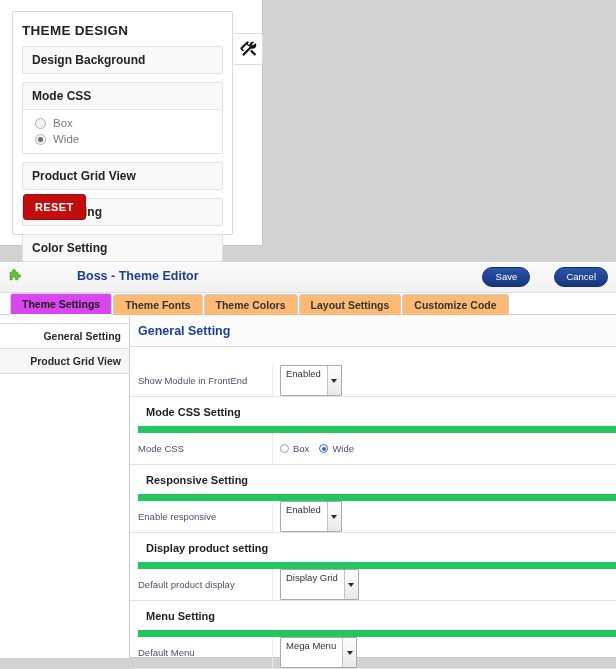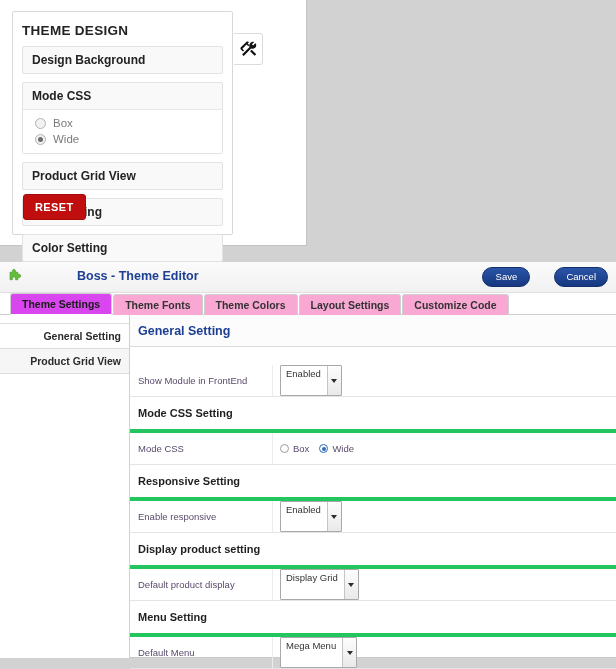--- a/index.html
+++ b/index.html
@@ -8,21 +8,21 @@
     width: 616px; height: 669px;
     background: #d2d2d2;
     font-family: "Liberation Sans", sans-serif;
     overflow: hidden;
   }
 
   
   #frontend-panel {
     position: absolute;
     left: 0; top: 0;
-    width: 307px; height: 246px;
+    width: 263px; height: 246px;
     background: #ffffff;
     border-right: 1px solid #c4c4c4;
     border-bottom: 1px solid #c4c4c4;
   }
   #theme-design-card {
     position: absolute;
     left: 12px; top: 11px;
     width: 221px; height: 224px;
     background: #ffffff;
     border: 1px solid #d8d8d8;
@@ -155,21 +155,21 @@
     background: #ffffff;
     border-bottom: 1px solid #cfcfcf;
     padding-left: 10px;
     display: flex;
     align-items: flex-end;
   }
   .tab {
     font-size: 10.5px;
     color: #333333;
     font-weight: bold;
-    background: #f9a8d4;
+    background: #fdba74;
     border: 1px solid #cfcfcf;
     border-bottom: none;
     border-radius: 3px 3px 0 0;
     padding: 4px 11px 4px 11px;
     margin-right: 1px;
     position: relative;
     top: 1px;
     cursor: pointer;
   }
   .tab.active {
@@ -228,21 +228,22 @@
     width: 142px;
     font-size: 9.5px;
     color: #5a4a6b;
     padding-left: 8px;
   }
   .field-control { padding-left: 8px; display: flex; align-items: center; }
   .section-head-row {
     min-height: 36px;
     display: flex;
     align-items: center;
-    border-bottom: 4px solid #22c55e;
+    border-bottom: 7px solid #22c55e;
+    margin-left: 8px;
   }
   .section-head {
     font-size: 11px;
     font-weight: bold;
     color: #1f1f1f;
     padding-left: 8px;
   }
   .blank-row { height: 18px; }
   .select-box {
     display: inline-flex;

